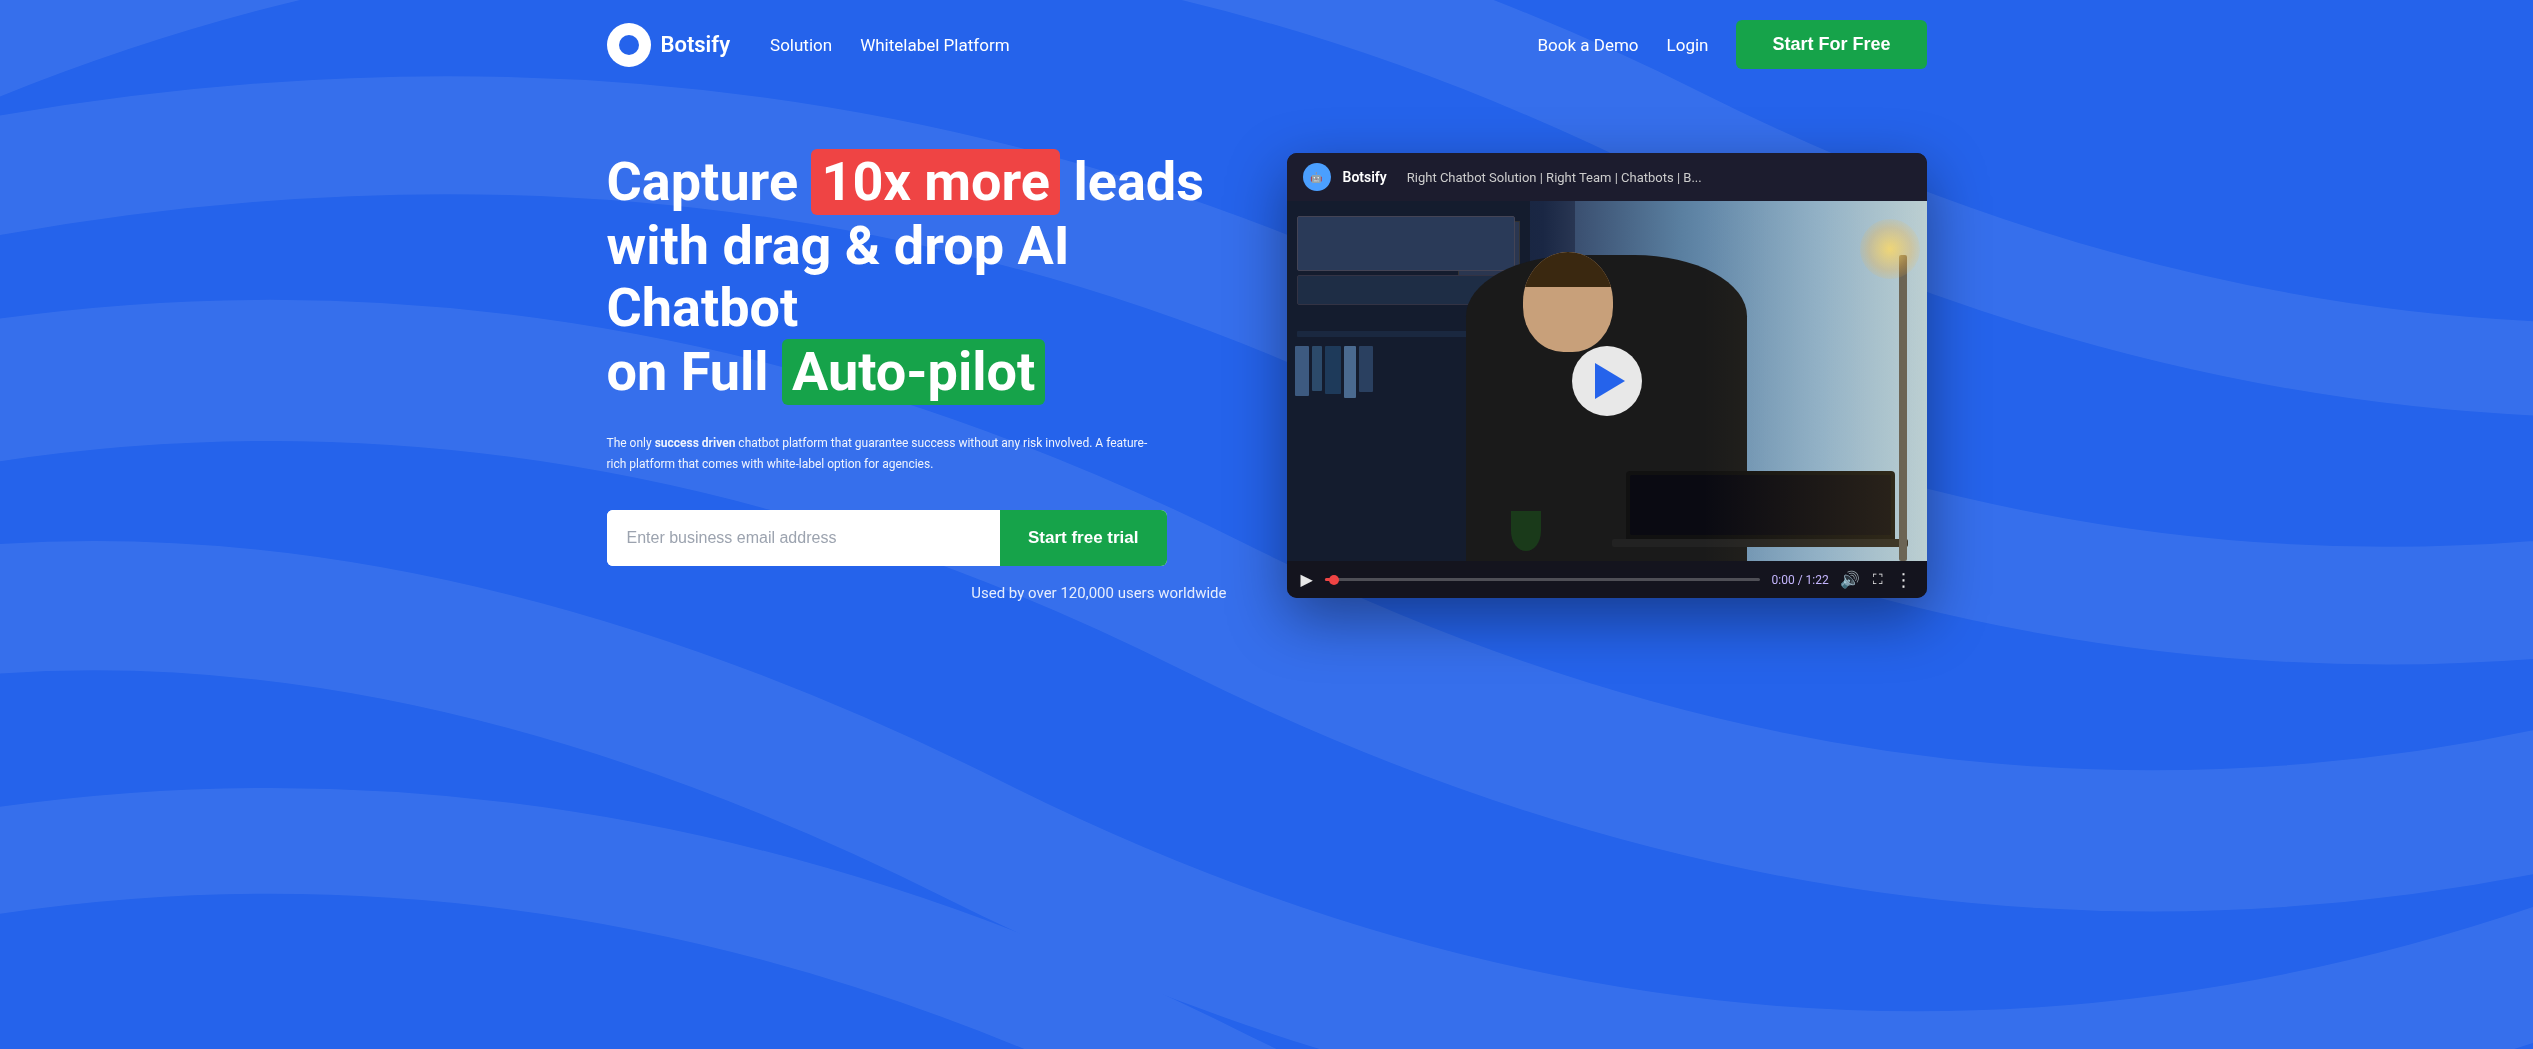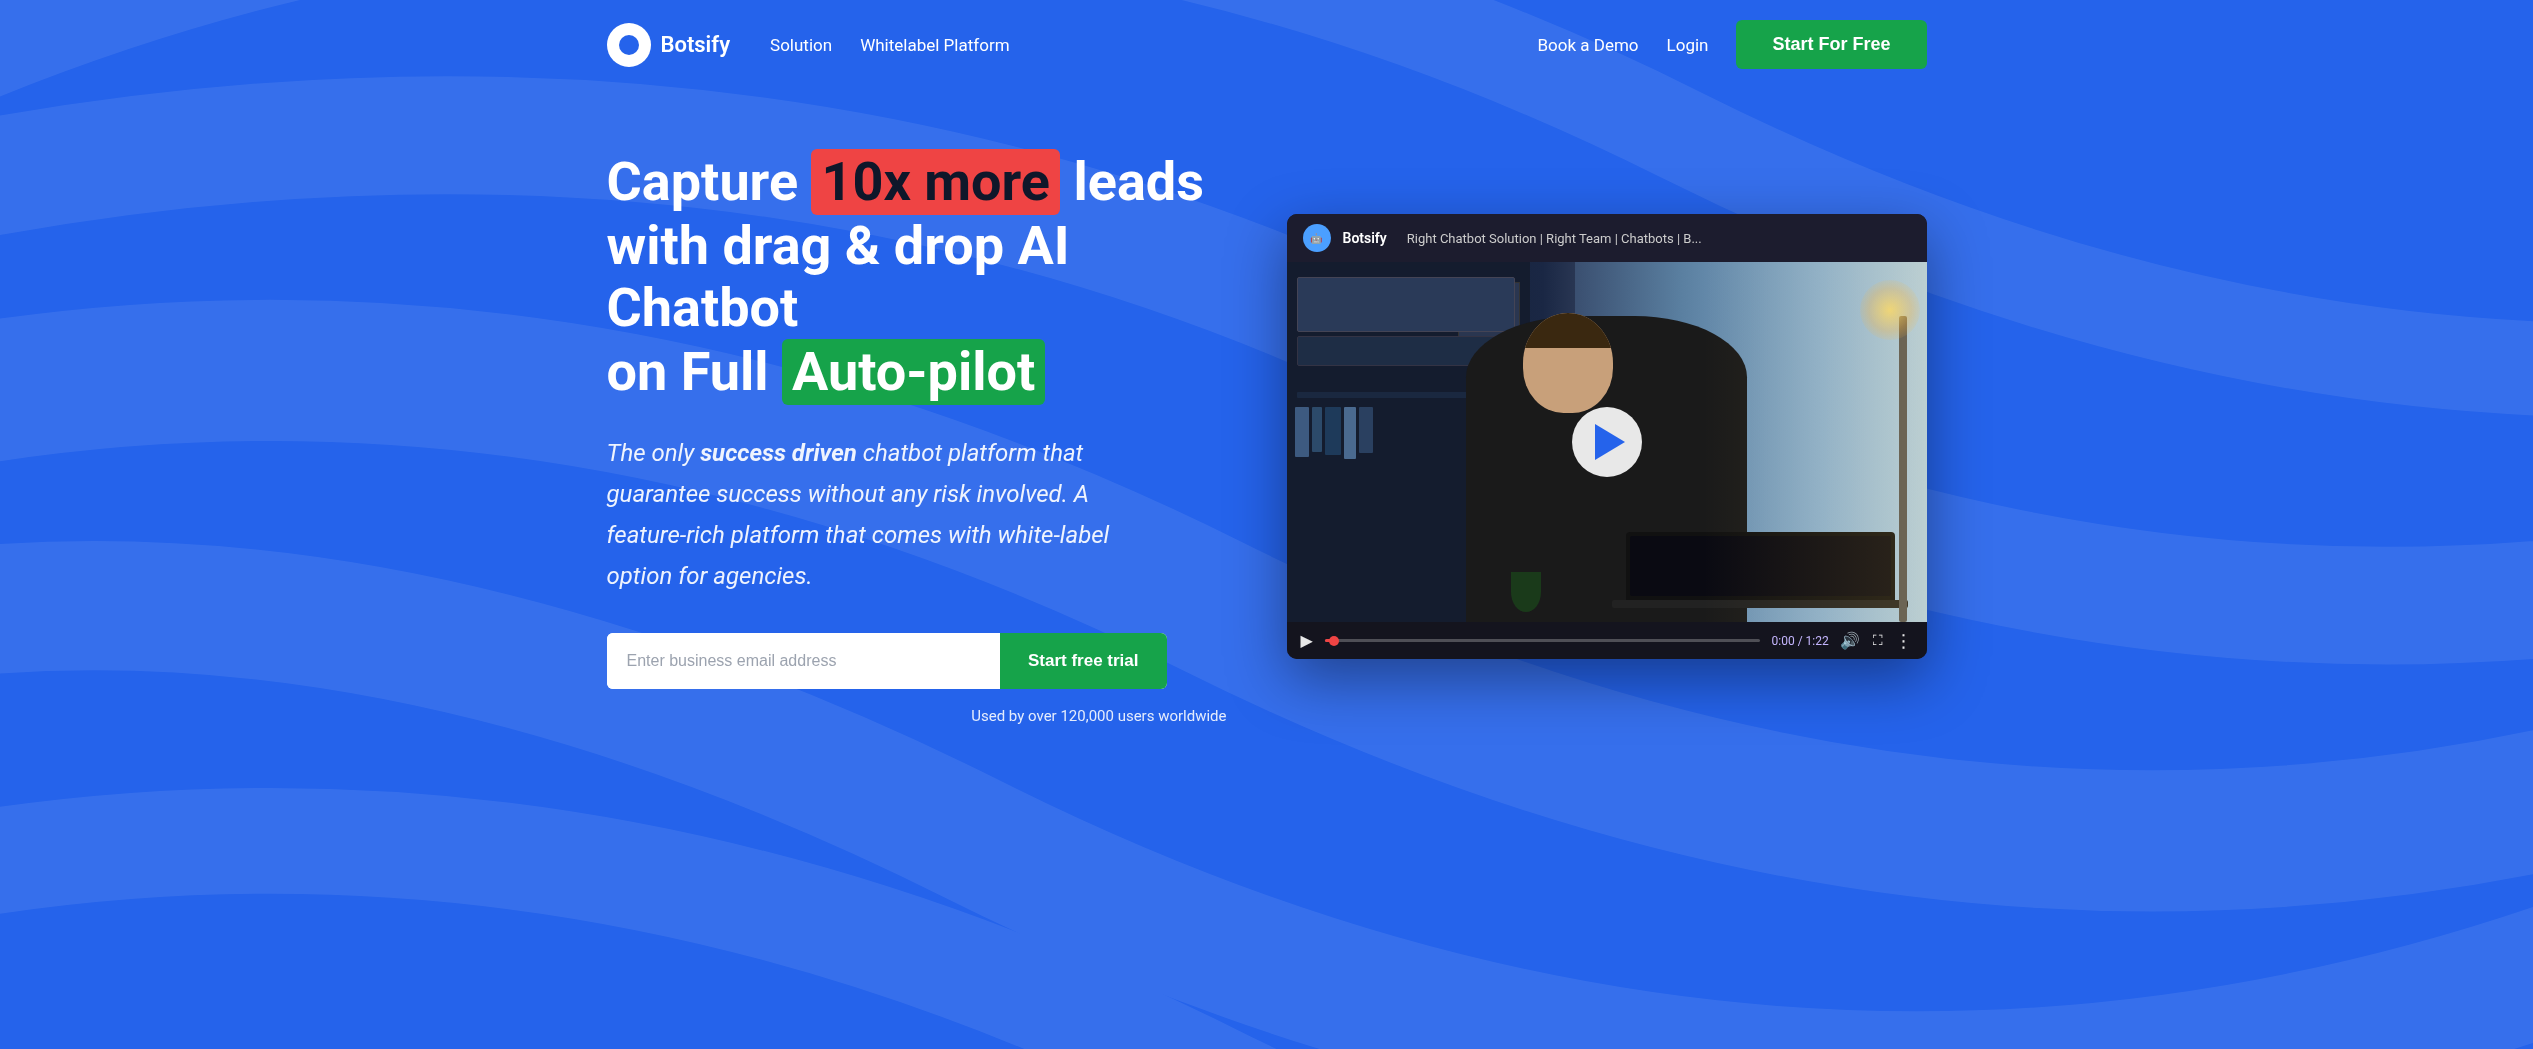--- a/index.html
+++ b/index.html
@@ -115,41 +115,40 @@
     .hero-heading {
       font-size: 54px;
       font-weight: 700;
       color: white;
       line-height: 1.15;
       margin-bottom: 28px;
     }
 
     .highlight-red {
       background: #ef4444;
-      color: #0f172a;
+      color: #ffffff;
       border-radius: 6px;
       padding: 2px 10px;
       display: inline-block;
     }
 
     .highlight-green {
       background: #16a34a;
       color: white;
       border-radius: 6px;
       padding: 2px 10px;
       display: inline-block;
     }
 
     .hero-subtitle {
-      font-size: 24px;
+      font-size: 12px;
       color: rgba(255,255,255,0.92);
       line-height: 1.7;
       margin-bottom: 36px;
       max-width: 560px;
-      font-style: italic;
     }
 
     .hero-subtitle strong {
       font-weight: 700;
     }
 
     .email-form {
       display: flex;
       align-items: stretch;
       border-radius: 6px;

